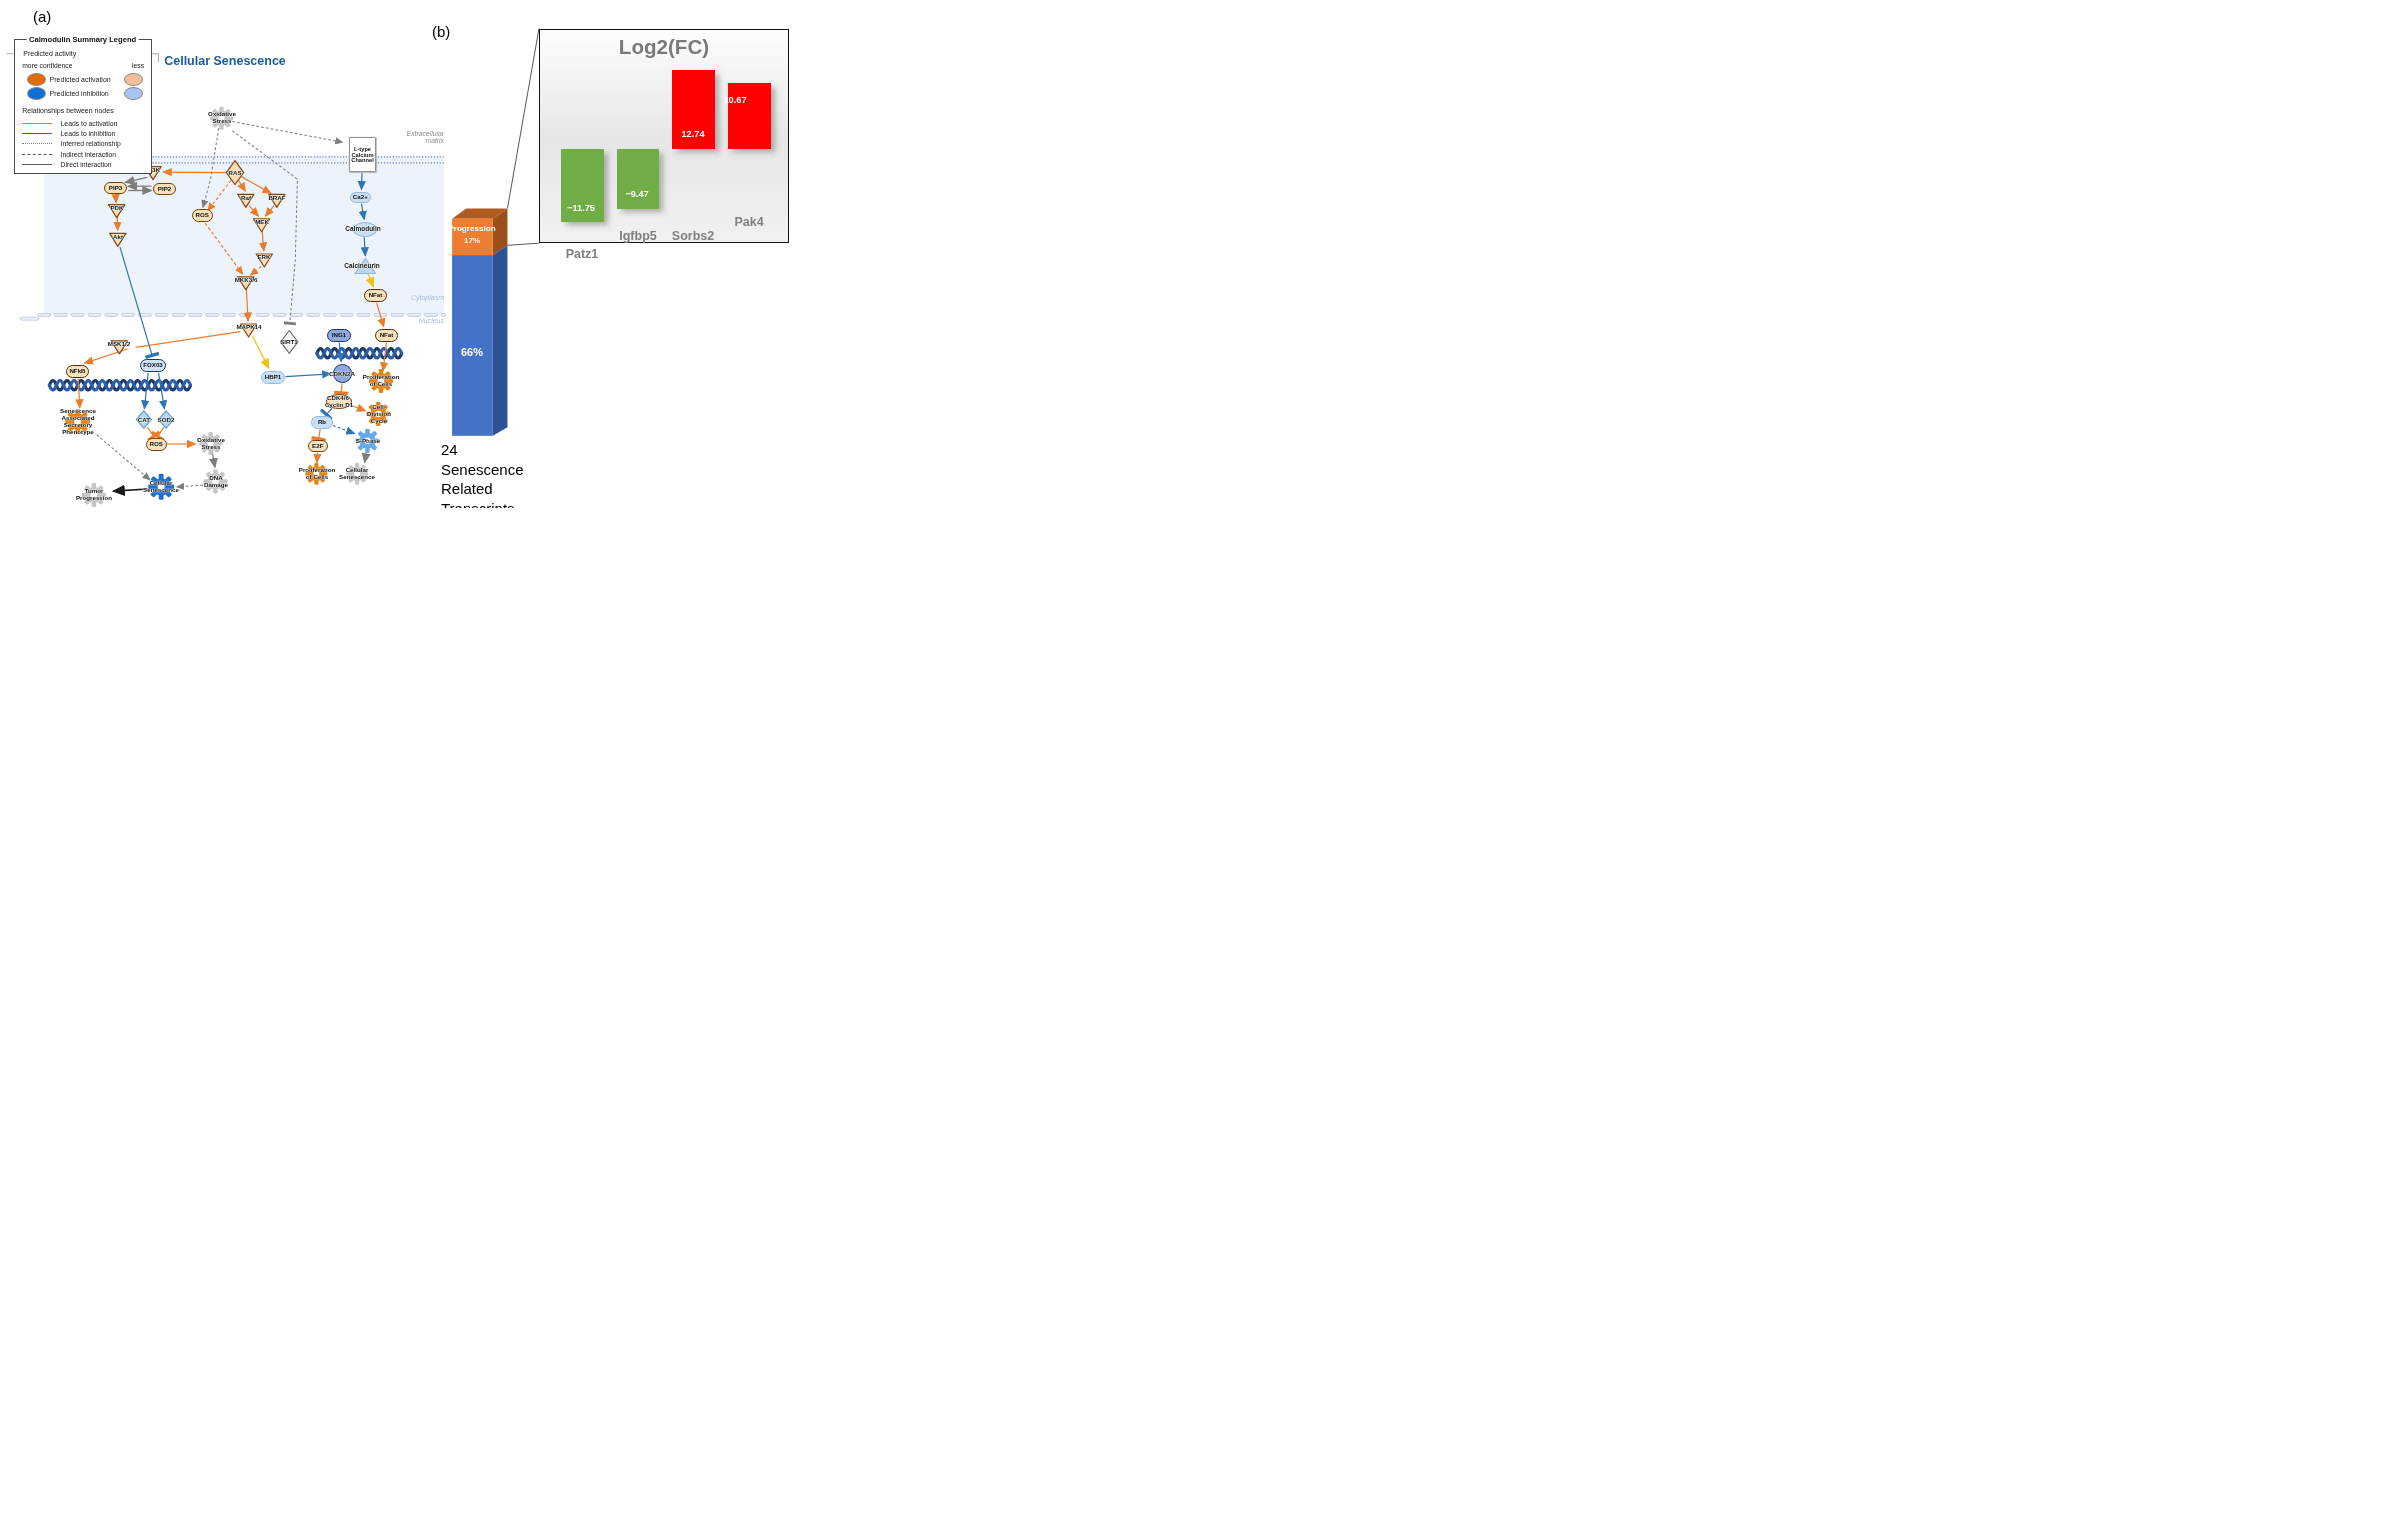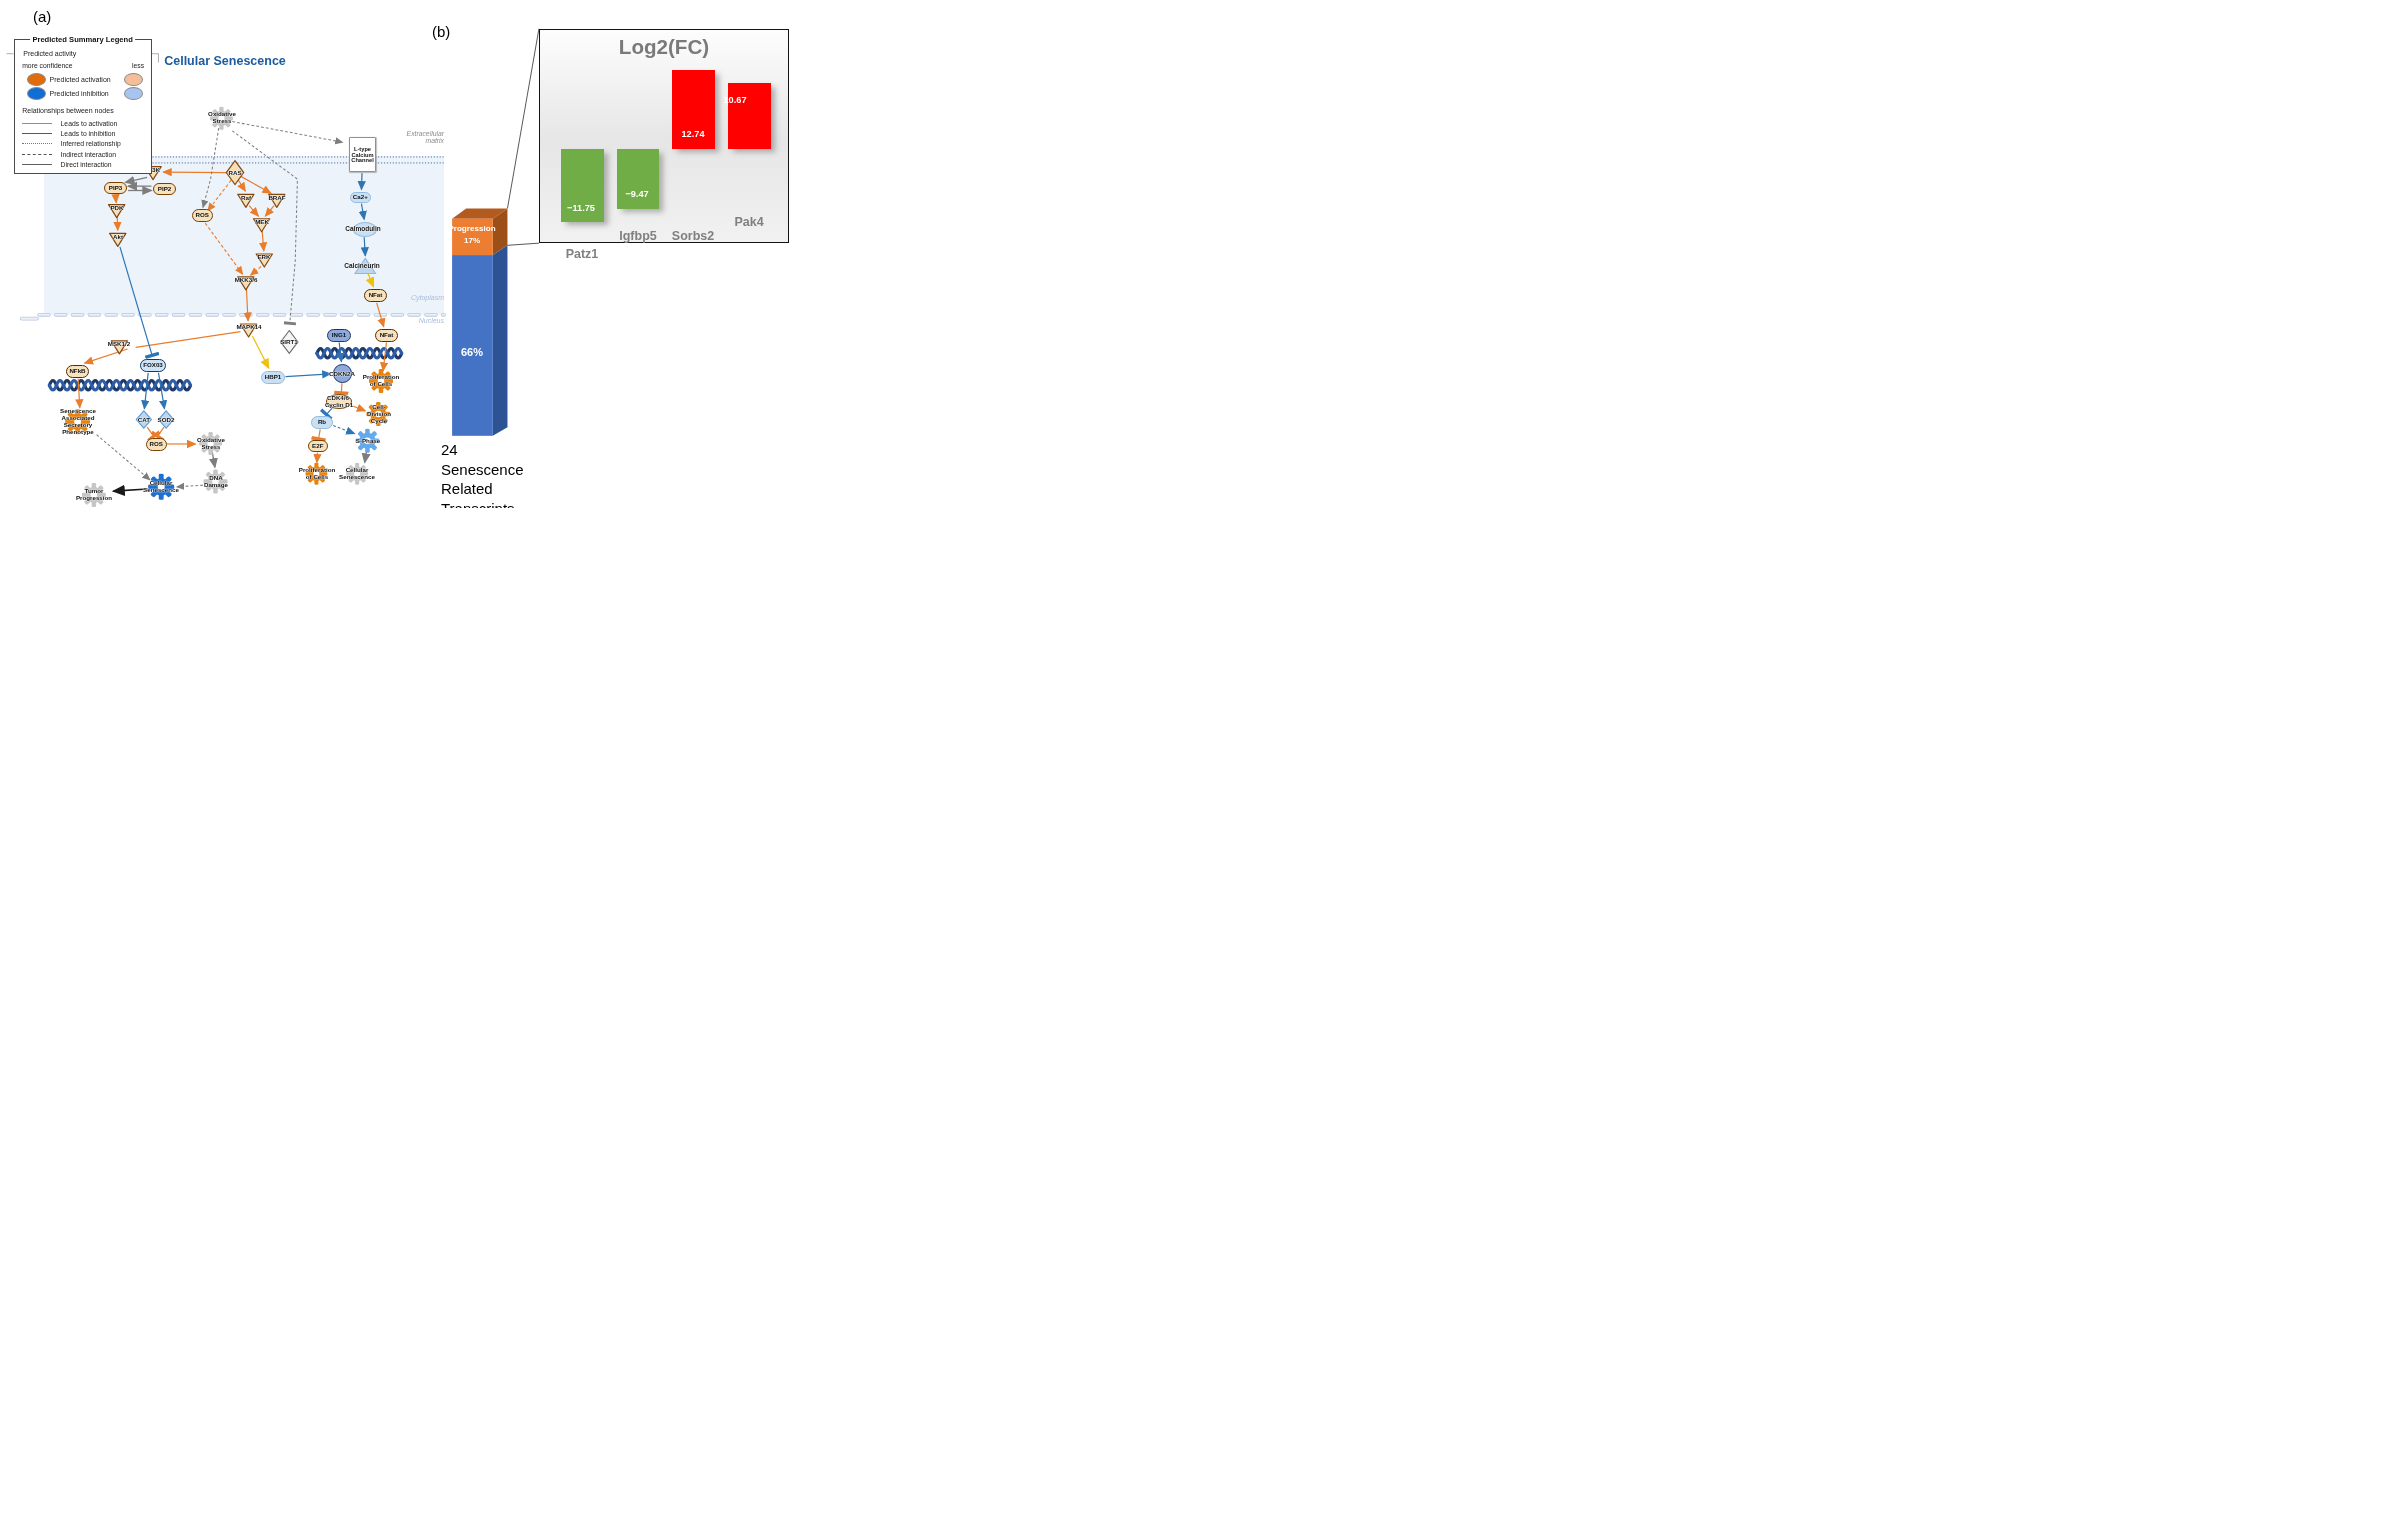--- a/index.html
+++ b/index.html
@@ -215,21 +215,21 @@
     <path d="M935,384 L993,53"></path>
     <path d="M935,452 L993,448"></path>
   </g>
 </svg>
 
 <div class="ptag" style="left:33px;top:7.6px;">(a)</div>
 <div class="ptag" style="left:432px;top:23px;">(b)</div>
 <div class="ptitle" style="left:157px;top:54px;width:136px;">Cellular Senescence</div>
 
 <div class="legend">
-  <div class="ltitle">Predicted Summary Legend</div>
+  <div class="ltitle">Calmodulin Summary Legend</div>
   <div class="row" style="top:9.8px;left:8.7px;width:auto;">Predicted activity</div>
   <div class="row" style="top:22px;left:7.6px;width:auto;font-size:6.8px;">more confidence</div>
   <div class="row" style="top:22px;left:auto;right:6.5px;width:auto;font-size:6.8px;">less</div>
   <div class="lell" style="left:12px;top:33px;width:17.4px;height:11.4px;background:#E26B0A;"></div>
   <div class="llab" style="left:35px;top:39px;">Predicted activation</div>
   <div class="lell" style="left:109px;top:33px;width:17.4px;height:11.4px;background:#F6BE98;"></div>
   <div class="lell" style="left:12px;top:47px;width:17.4px;height:11.4px;background:#0F6FD6;"></div>
   <div class="llab" style="left:35px;top:53px;">Predicted inhibition</div>
   <div class="lell" style="left:109px;top:47px;width:17.4px;height:11.4px;background:#A8C4F0;"></div>
   <div class="row" style="top:67px;left:7.6px;width:auto;">Relationships between nodes</div>

